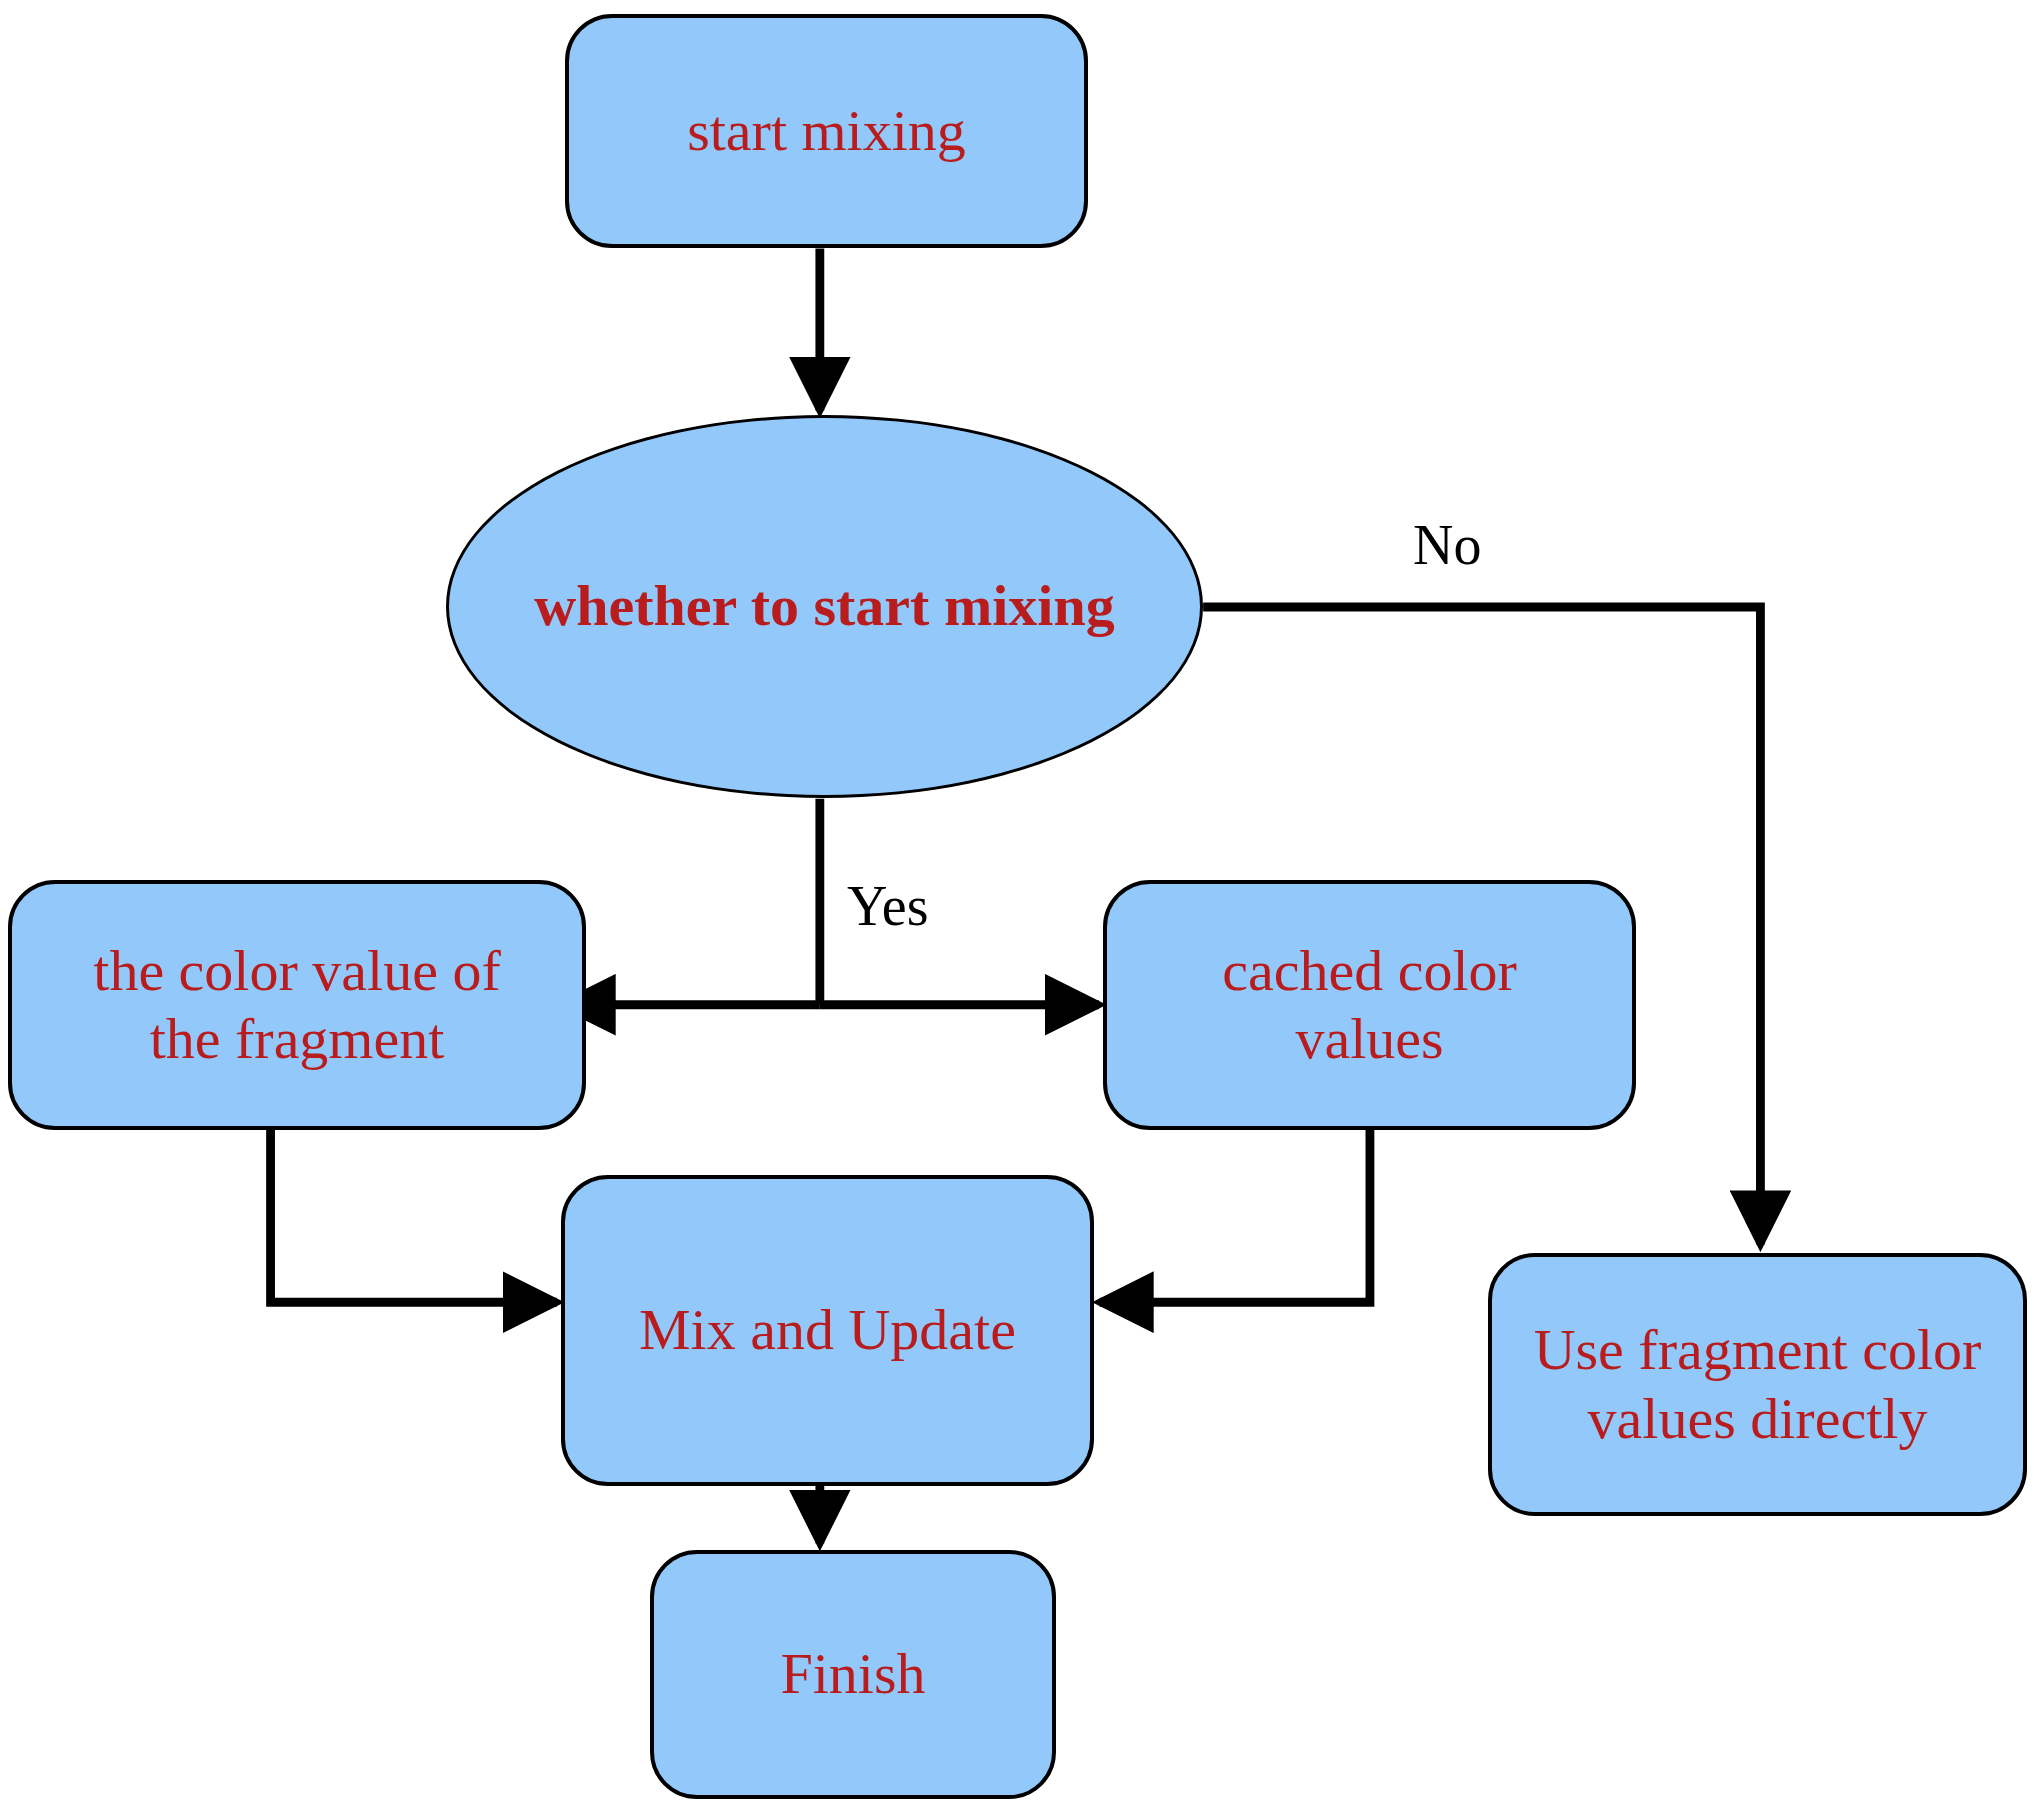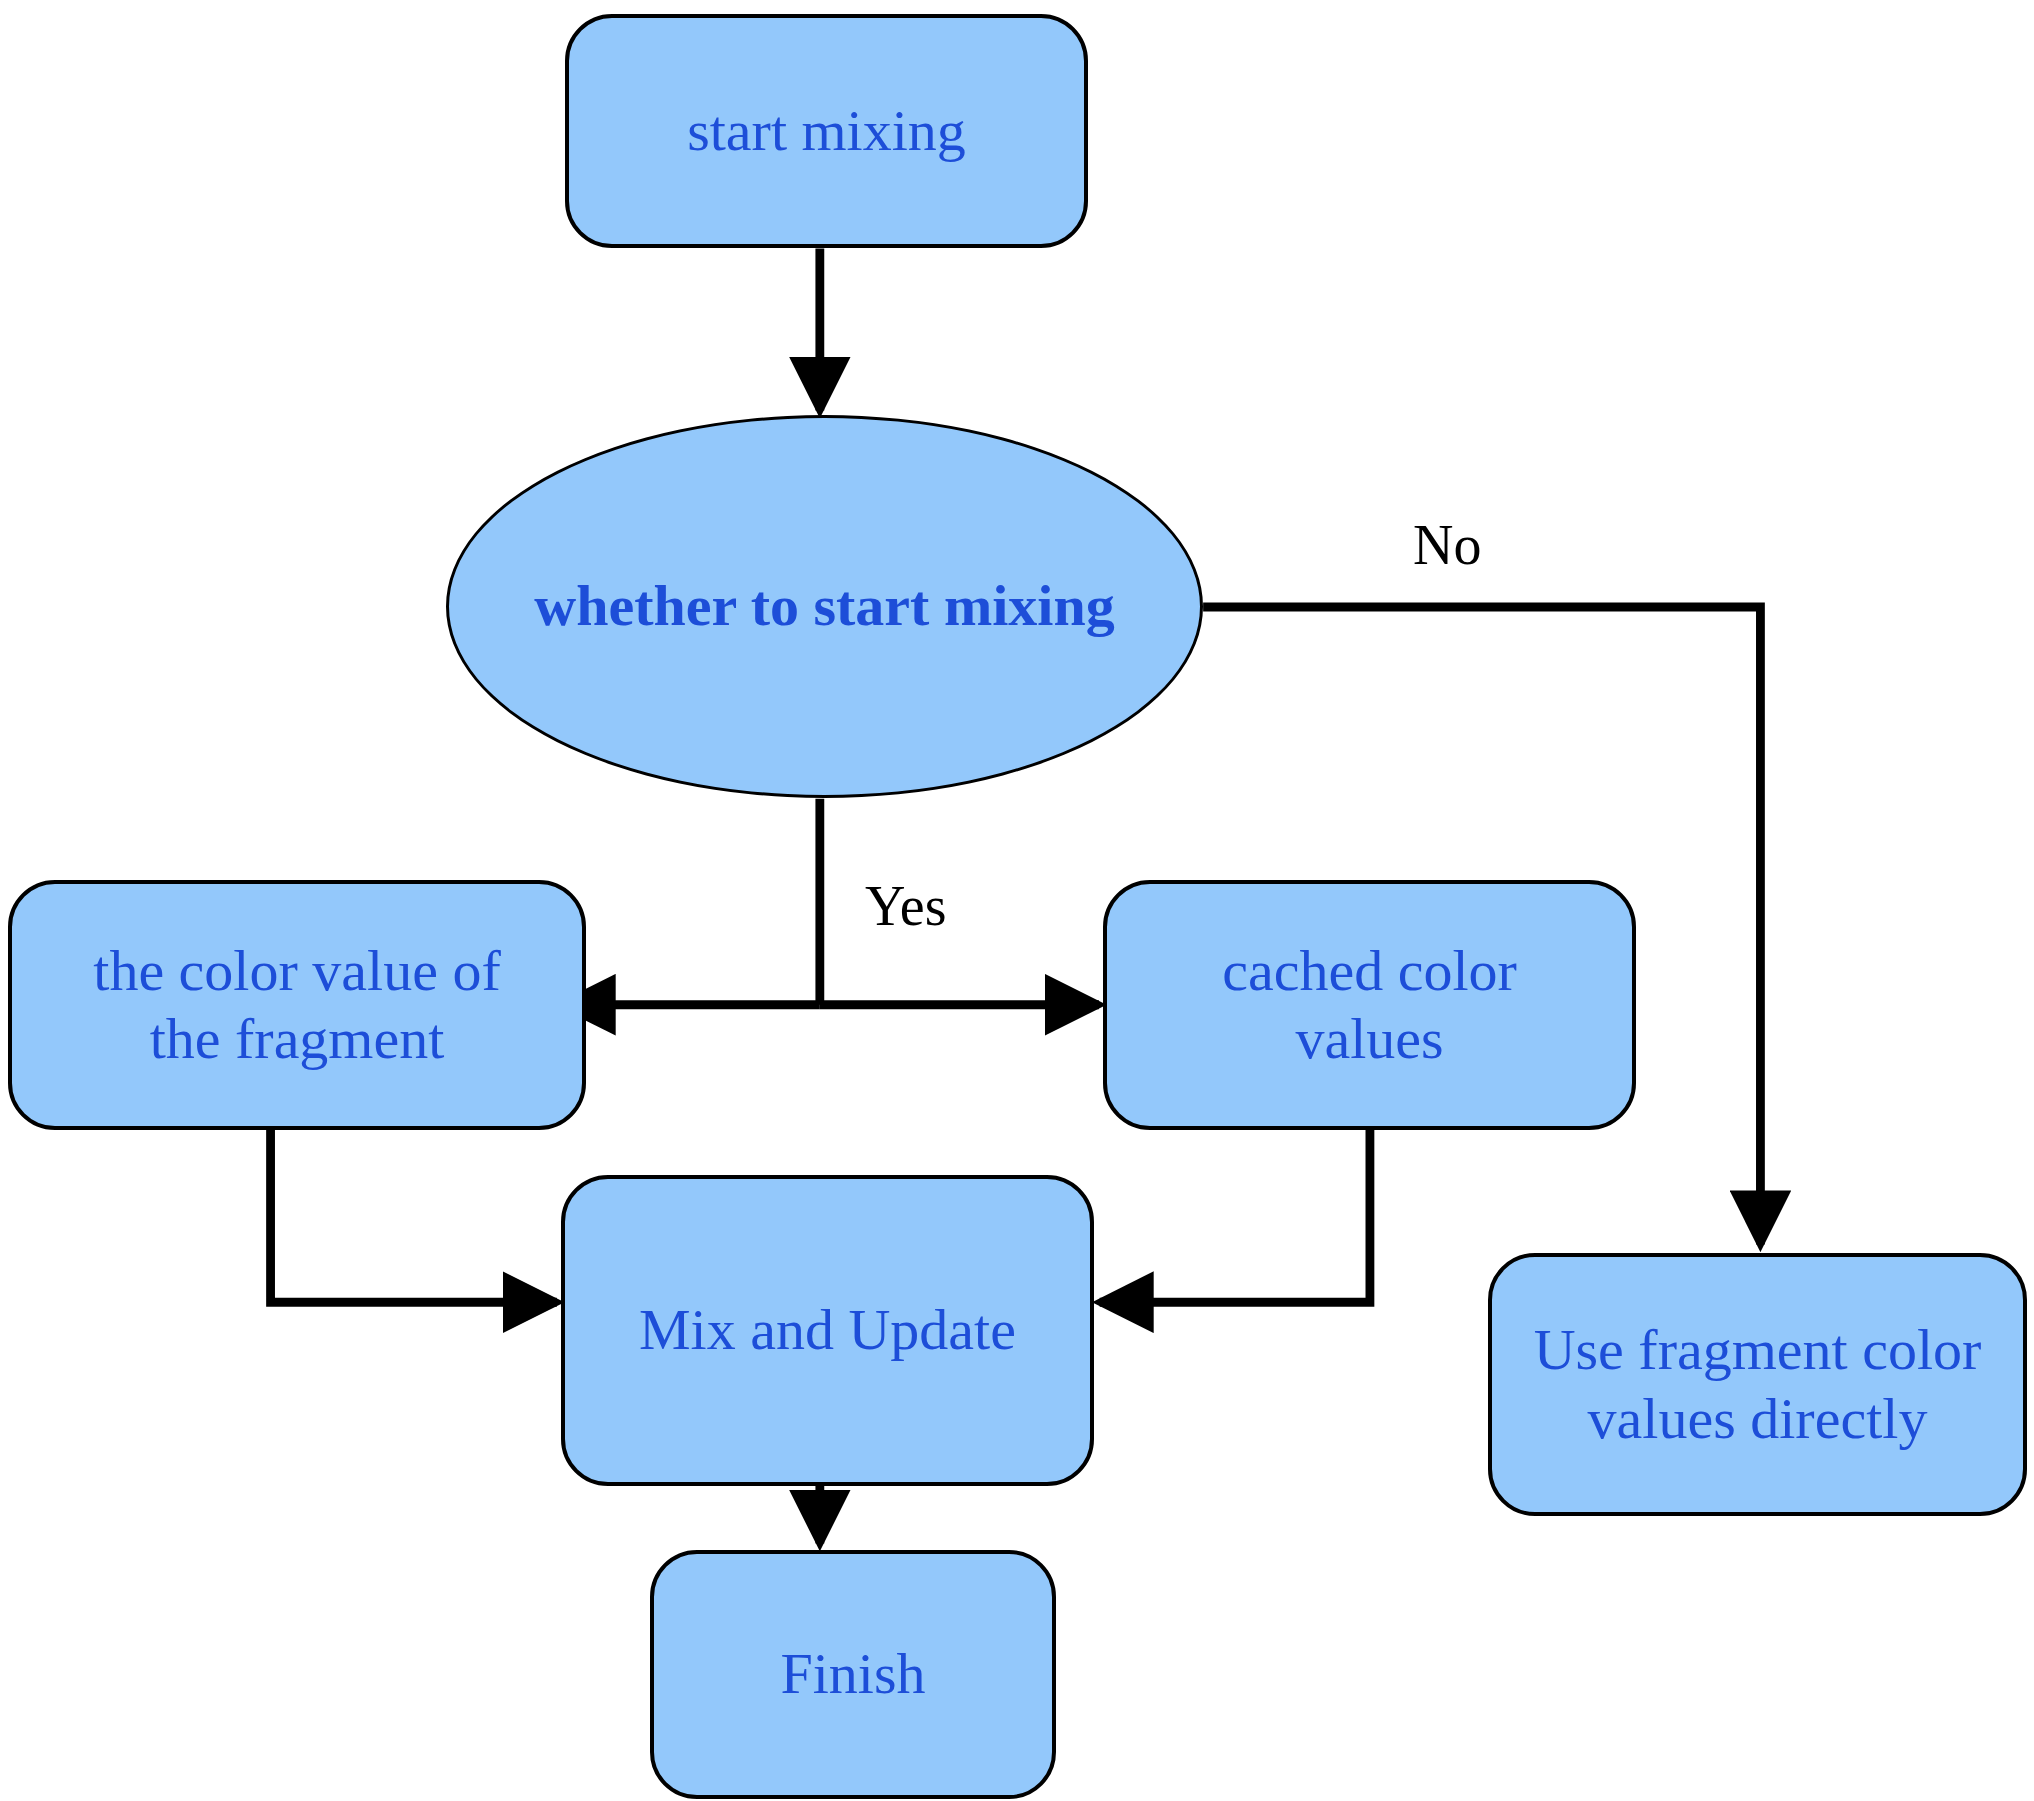--- a/index.html
+++ b/index.html
@@ -26,21 +26,21 @@
     height: 1801px;
     pointer-events: none;
   }
   .node {
     position: absolute;
     box-sizing: border-box;
     display: flex;
     align-items: center;
     justify-content: center;
     text-align: center;
-    color: #1d4ed8;
+    color: #b91c1c;
     background: #93c8fb;
     border: 4px solid #000000;
     line-height: 1.18;
   }
   .node.rounded {
     border-radius: 47px;
   }
   .node.ellipse {
     border-radius: 50%;
     border-width: 3.2px;
@@ -60,21 +60,21 @@
   #node-direct       { left: 1488px; top: 1253px; width: 539px;  height: 263px;  font-size: 58px; text-align: center; }
   #node-finish       { left: 650px;  top: 1550px; width: 406px;  height: 249px;  font-size: 58px; }
 
   .edge-label {
     position: absolute;
     color: #000000;
     font-size: 56px;
     white-space: nowrap;
   }
   #label-no  { left: 1413px; top: 513px; }
-  #label-yes { left: 865px; top: 874px; }
+  #label-yes { left: 847px; top: 874px; }
 </style>
 </head>
 <body>
 
 <div id="canvas">
 
   <svg id="edges" viewBox="0 0 2537 2246" width="2035" height="1801" xmlns="http://www.w3.org/2000/svg">
     <defs>
       <marker id="arrow" viewBox="0 0 12 12" refX="10.5" refY="6" markerWidth="7" markerHeight="7" orient="auto-start-reverse" markerUnits="strokeWidth">
         <path d="M 0 0 L 12 6 L 0 12 z" fill="#000000"></path>

